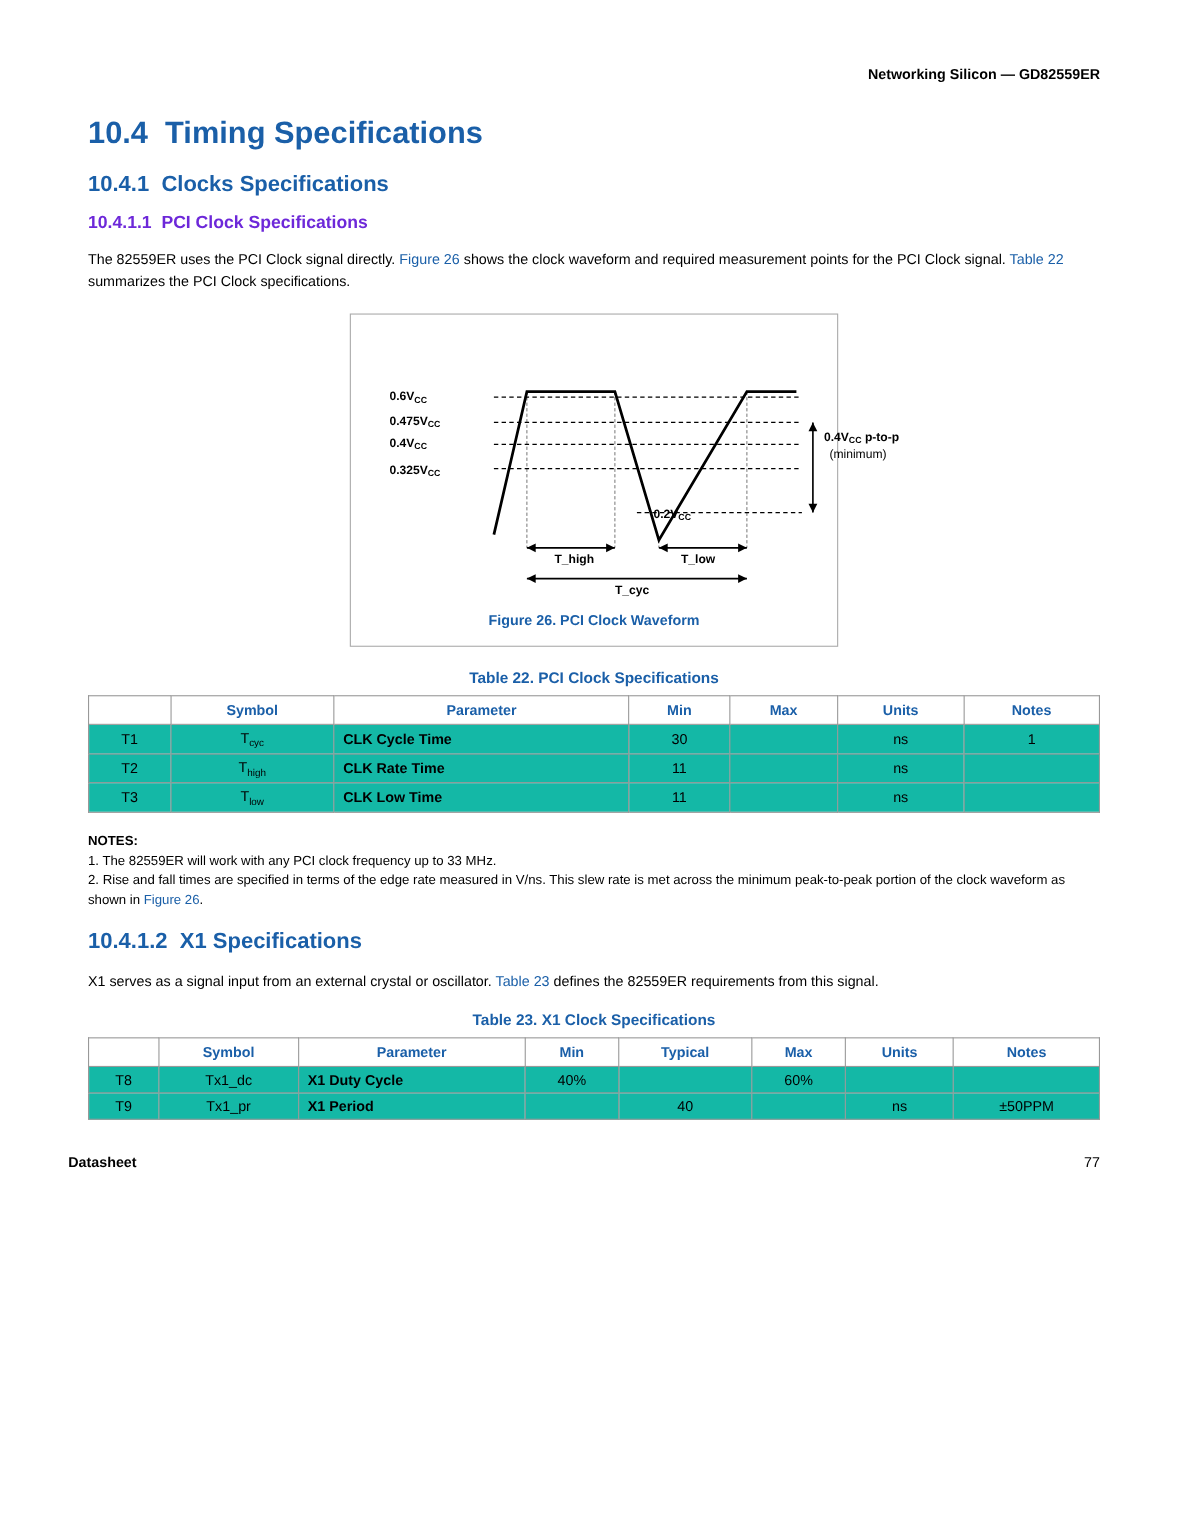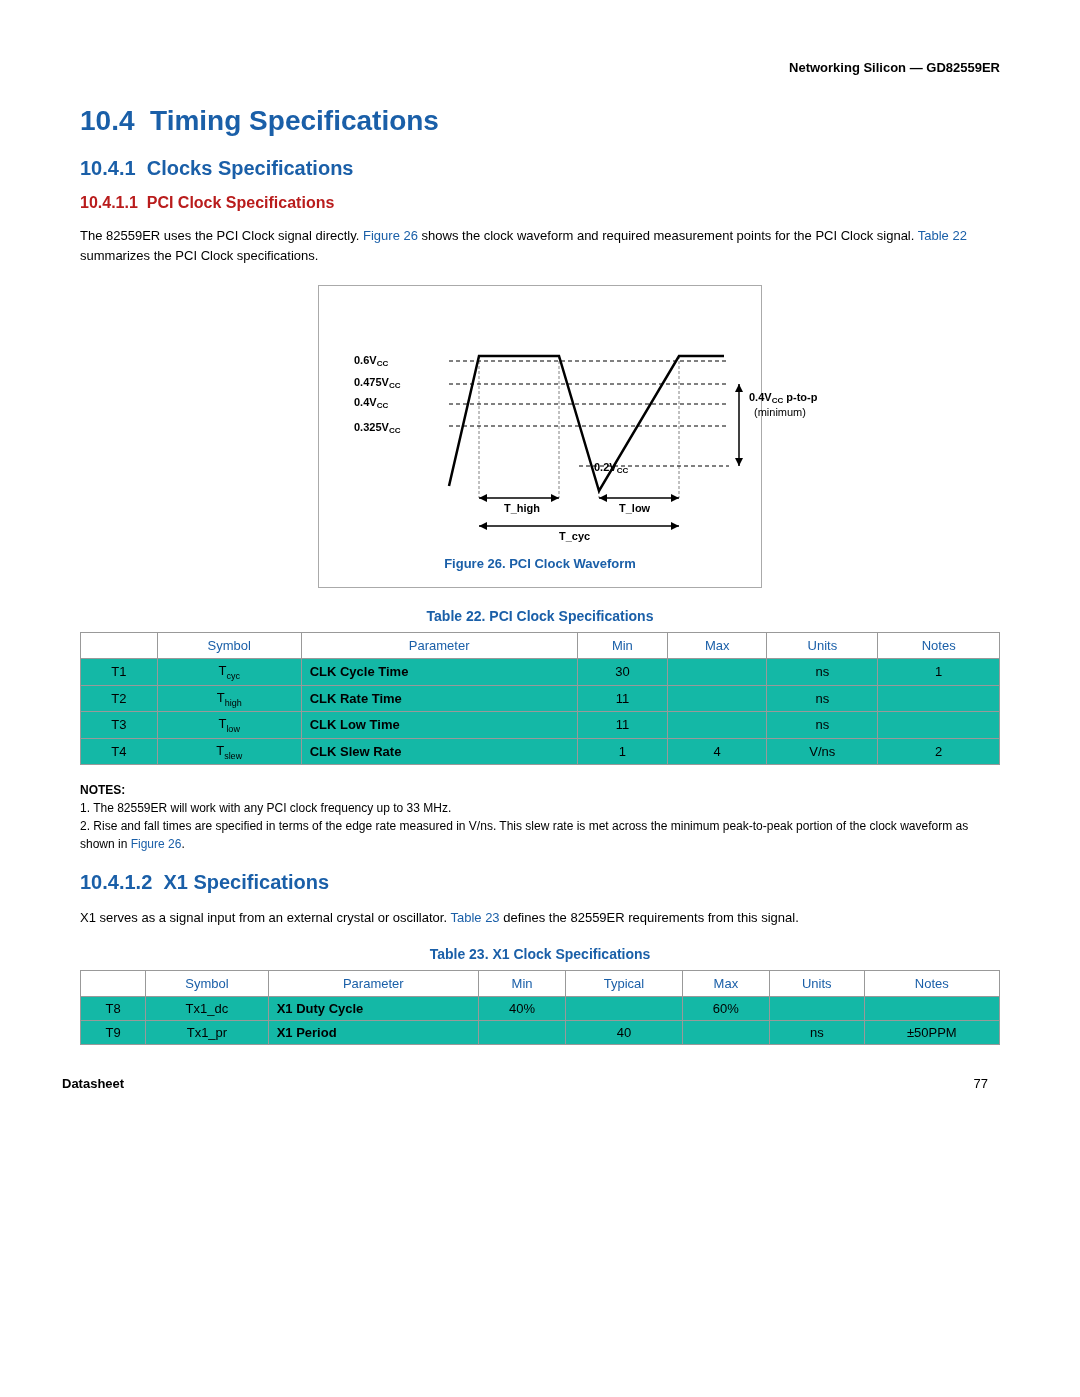--- a/index.html
+++ b/index.html
@@ -28,21 +28,21 @@
       font-weight: bold;
       margin-bottom: 20px;
     }
     h2.section-title {
       color: #1a5fa8;
       font-size: 20px;
       font-weight: bold;
       margin-bottom: 14px;
     }
     h3.subsection-title {
-      color: #b91c1c;
+      color: #6d28d9;
       font-size: 16px;
       font-weight: bold;
       margin-bottom: 14px;
     }
     .body-text {
       font-size: 13px;
       line-height: 1.5;
       margin-bottom: 18px;
       color: #000;
     }
@@ -74,21 +74,21 @@
       margin-top: 18px;
     }
     table {
       width: 100%;
       border-collapse: collapse;
       font-size: 13px;
       margin-bottom: 16px;
     }
     table th {
       color: #1a5fa8;
-      font-weight: normal;
+      font-weight: bold;
       border: 1px solid #999;
       padding: 5px 8px;
       text-align: center;
       background: #fff;
     }
     table td {
       border: 1px solid #999;
       padding: 4px 8px;
       text-align: center;
       background: #14b8a6;
@@ -112,21 +112,21 @@
     .footer-left {
       position: absolute;
       bottom: 30px;
       left: 62px;
       font-weight: bold;
       font-size: 13px;
     }
     .footer-right {
       position: absolute;
       bottom: 30px;
-      right: 92px;
+      right: 80px;
       font-size: 13px;
     }
     
     .waveform-svg {
       display: block;
       margin: 0 auto;
     }
     sub { font-size: 9px; }
   </style>
 </head>
@@ -244,29 +244,20 @@
         <td></td>
       </tr>
       <tr>
         <td>T3</td>
         <td>T<sub>low</sub></td>
         <td class="left-col">CLK Low Time</td>
         <td>11</td>
         <td></td>
         <td>ns</td>
         <td></td>
-      </tr>
-      <tr>
-        <td>T4</td>
-        <td>T<sub>slew</sub></td>
-        <td class="left-col">CLK Slew Rate</td>
-        <td>1</td>
-        <td>4</td>
-        <td>V/ns</td>
-        <td>2</td>
       </tr>
     </tbody>
   </table>
 
   <div class="notes-section">
     <p class="notes-title">NOTES:</p>
     <p>1. The 82559ER will work with any PCI clock frequency up to 33 MHz.</p>
     <p>2. Rise and fall times are specified in terms of the edge rate measured in V/ns. This slew rate is met across the minimum peak-to-peak portion of the clock waveform as shown in <a class="link-blue">Figure 26</a>.</p>
   </div>
 

